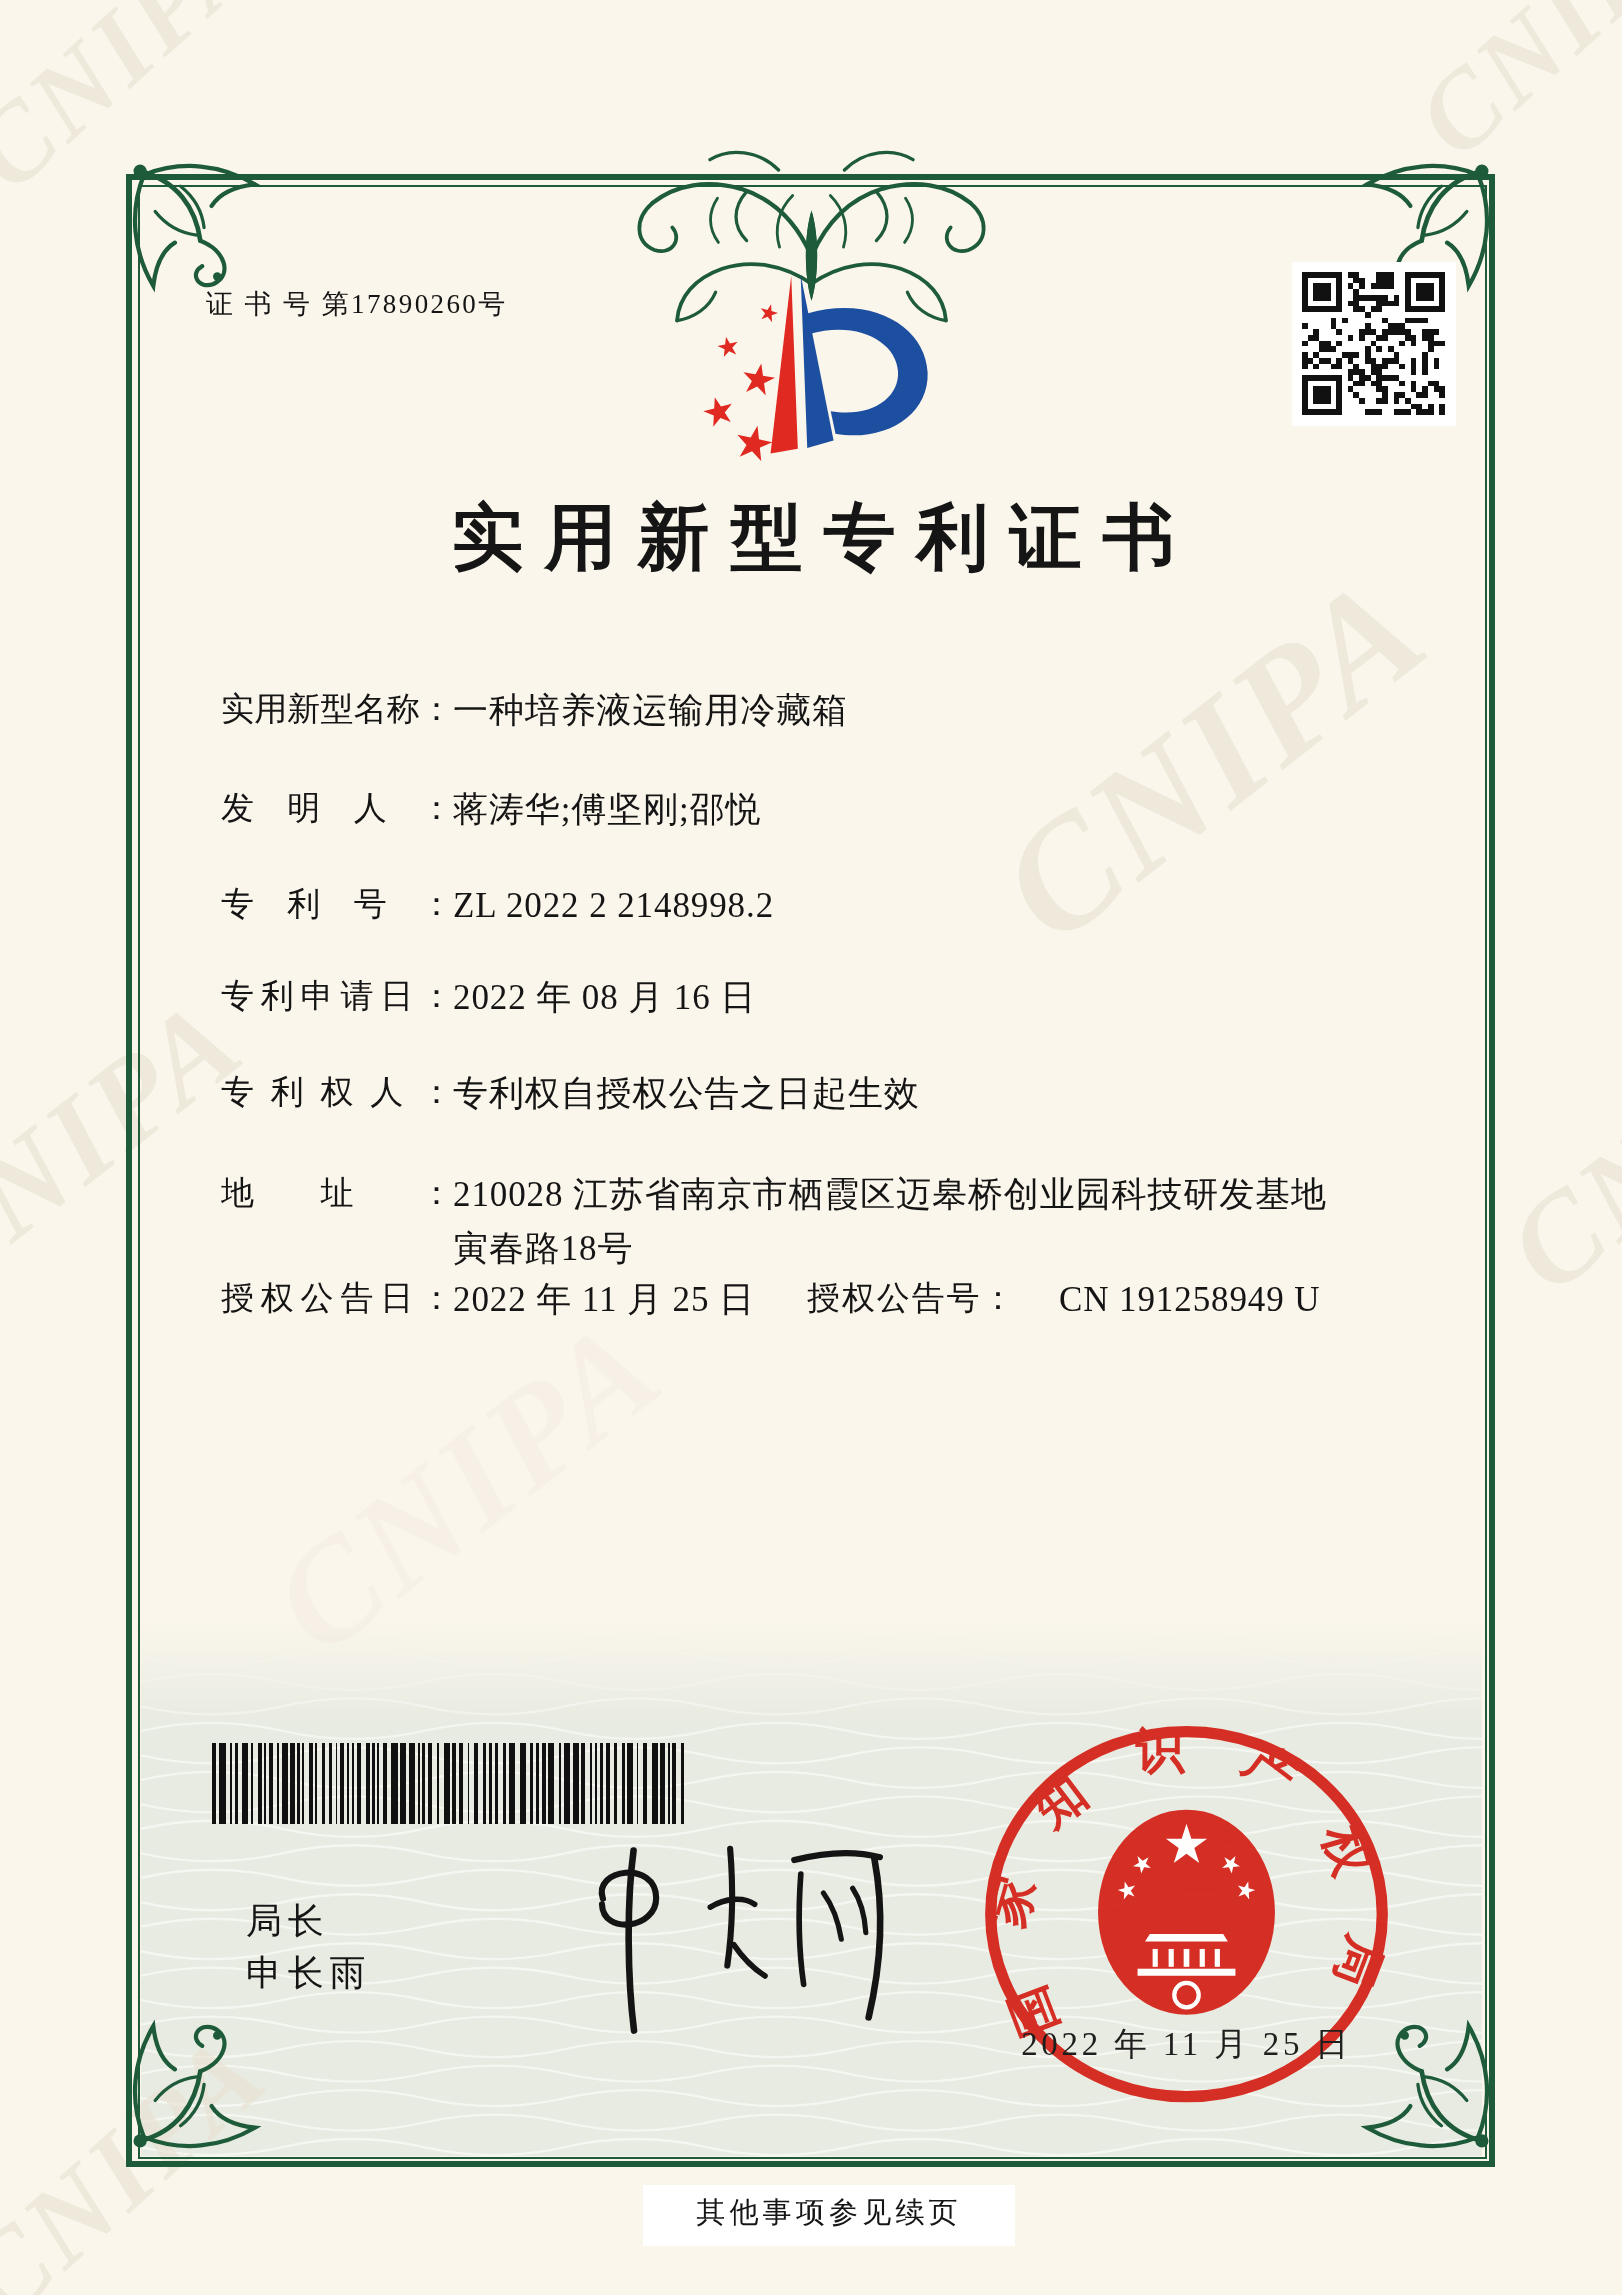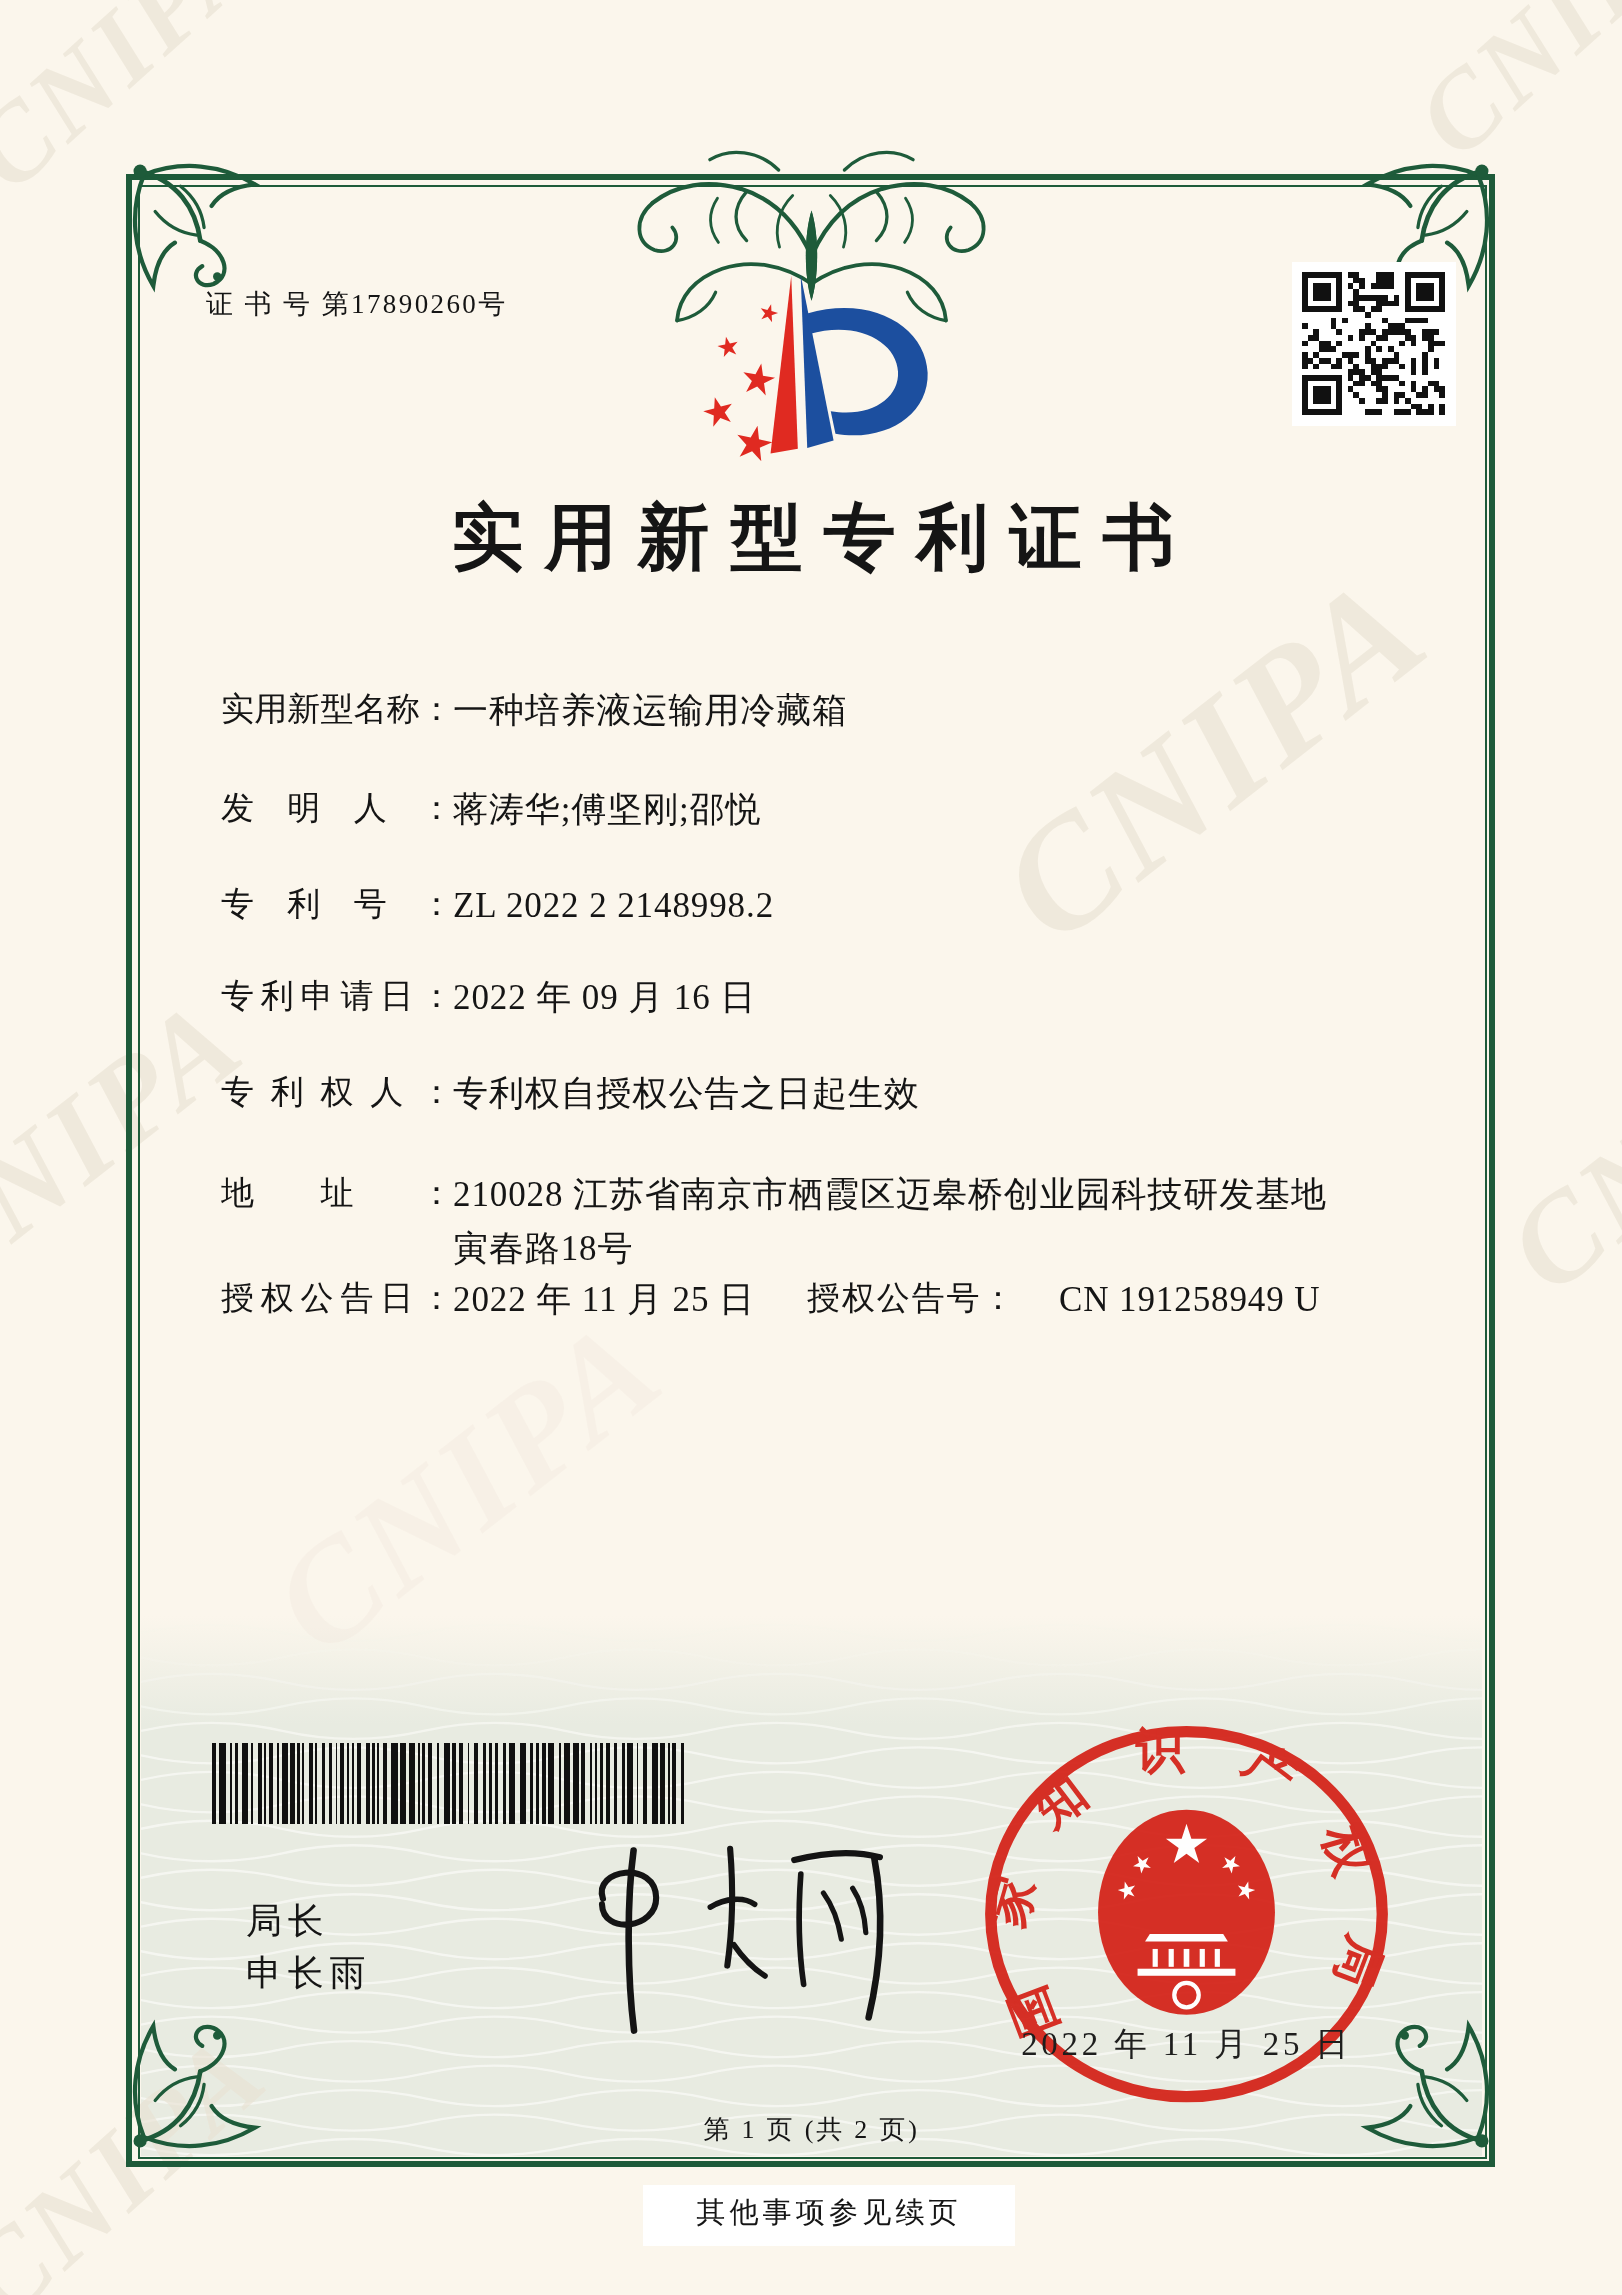--- a/index.html
+++ b/index.html
@@ -389,21 +389,21 @@
   <div class="row r2">
     <span class="flabel">发明人：</span>
     <span class="fvalue">蒋涛华;傅坚刚;邵悦</span>
   </div>
   <div class="row r3">
     <span class="flabel">专利号：</span>
     <span class="fvalue">ZL 2022 2 2148998.2</span>
   </div>
   <div class="row r4">
     <span class="flabel">专利申请日：</span>
-    <span class="fvalue">2022 年 09 月 16 日</span>
+    <span class="fvalue">2022 年 08 月 16 日</span>
   </div>
   <div class="row r5">
     <span class="flabel">专利权人：</span>
     <span class="fvalue">专利权自授权公告之日起生效</span>
   </div>
   <div class="row r6">
     <span class="flabel">地址：</span>
     <span class="fvalue">210028 江苏省南京市栖霞区迈皋桥创业园科技研发基地</span>
   </div>
   <div class="row r6b">
@@ -527,19 +527,18 @@
         <rect x="404" y="478" width="11" height="38"></rect>
         <rect x="436" y="478" width="12" height="38"></rect>
         <rect x="470" y="478" width="11" height="38"></rect>
         <rect x="502" y="478" width="11" height="38"></rect>
       </g>
       <circle cx="442" cy="576" r="26" fill="none" stroke="#ffffff" stroke-width="9"></circle>
     </g>
     <text class="seal-date" x="442" y="704" text-anchor="middle">2022 年 11 月 25 日</text>
   </svg>
 
-  <div class="page-info">第 1 页 (共 2 页)</div>
   <div class="cont-band">
     <span>其他事项参见续页</span>
   </div>
 
 </div>
 
 
 </body></html>

